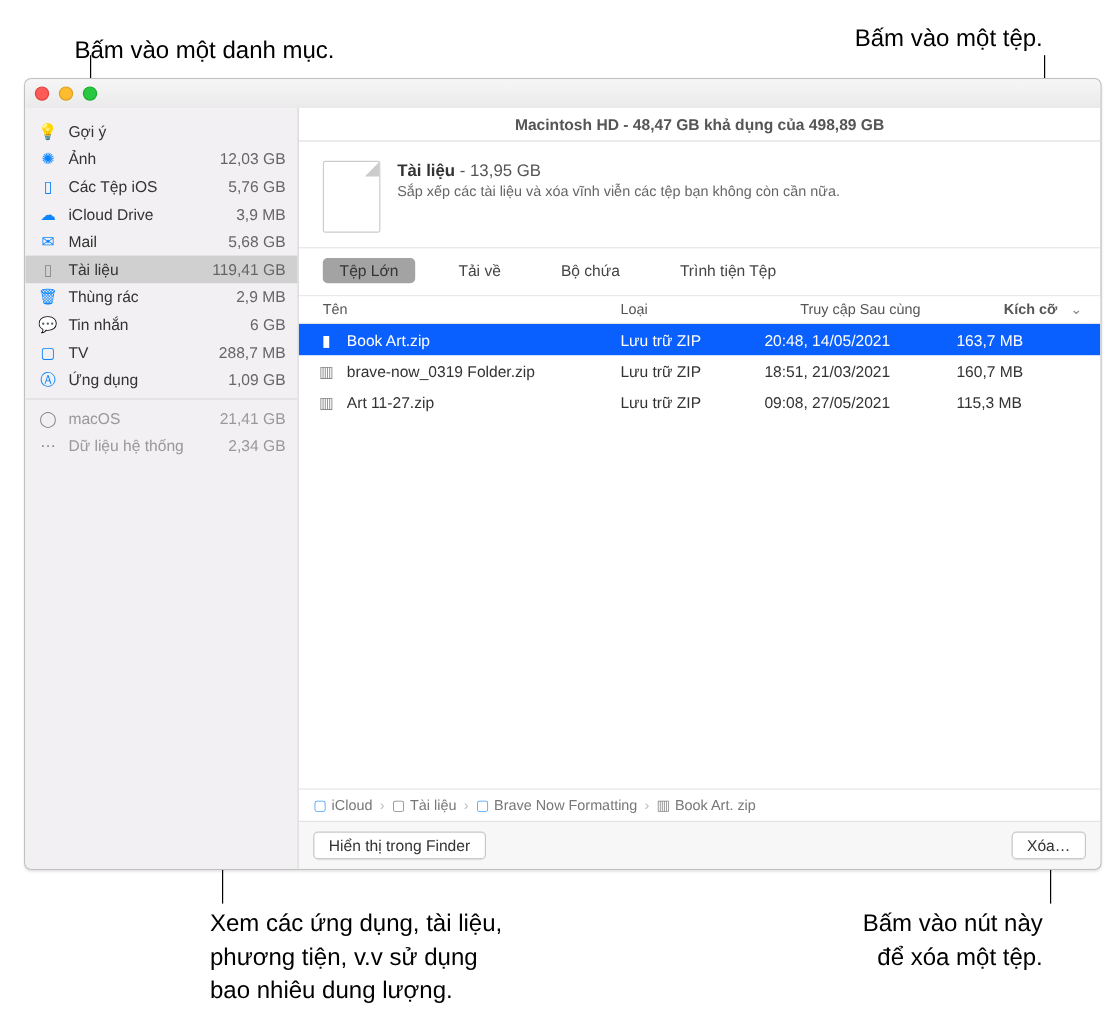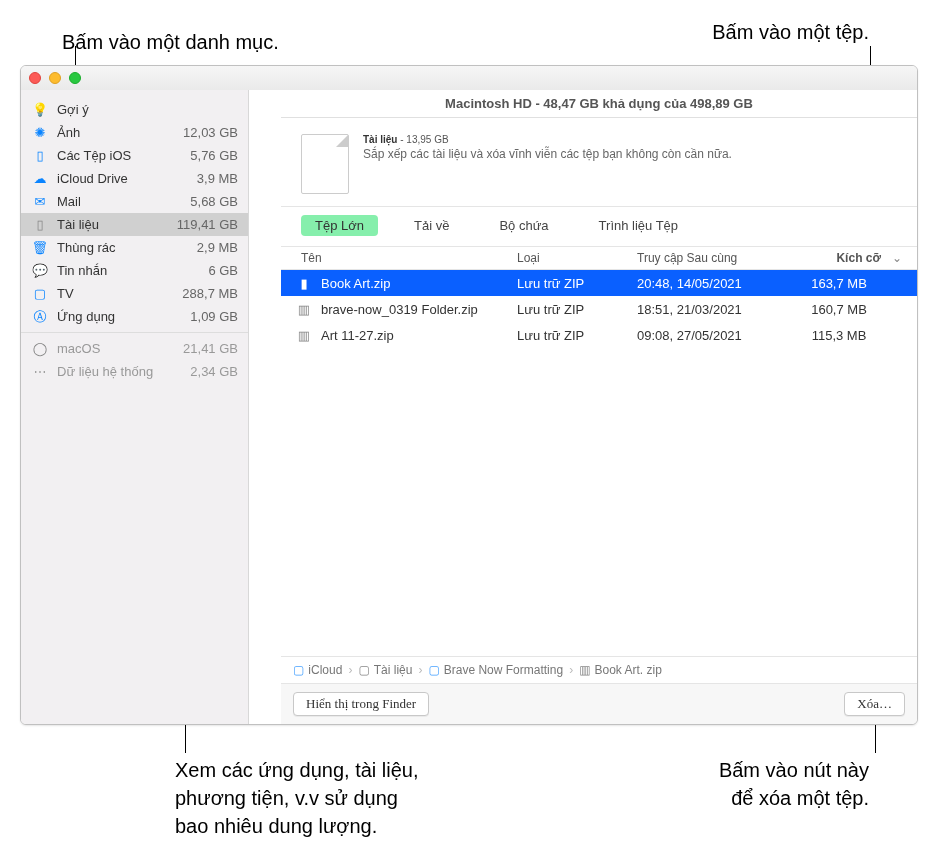--- a/index.html
+++ b/index.html
@@ -61,21 +61,21 @@
   align-items: center;
   padding: 3px 10px 3px 10px;
   font-size: 13px;
   height: 23px;
 }
 .side-item .icon { width: 18px; text-align: center; margin-right: 8px; }
 .side-item .label { flex: 1; color: #333; }
 .side-item .size { color: #666; font-size: 13px; }
 .side-item.selected { background: #d0d0d0; }
 .side-item.dim .label, .side-item.dim .size { color: #999; }
-.main { flex: 1; display: flex; flex-direction: column; margin-left: 32px; }
+.main { flex: 1; display: flex; flex-direction: column; }
 .header {
   display: flex;
   align-items: center;
   justify-content: center;
   padding: 6px 0;
   border-bottom: 1px solid #e0e0e0;
   font-size: 13px;
   font-weight: 600;
   color: #555;
 }
@@ -94,66 +94,66 @@
 }
 .doc-icon::before {
   content: "";
   position: absolute;
   top: 0; right: 0;
   border-style: solid;
   border-width: 0 0 12px 12px;
   border-color: transparent transparent #ccc transparent;
 }
 .detail-text { flex: 1; }
-.detail-title { font-size: 10px; font-weight: 600; }
+.detail-title { font-size: 14px; font-weight: 600; }
 .detail-title .sz { font-weight: 400; color: #555; }
 .detail-sub { font-size: 12px; color: #666; margin-top: 2px; }
 .tabs {
   display: flex;
   align-items: center;
   gap: 22px;
   padding: 8px 20px 10px 20px;
   font-size: 13px;
   border-bottom: 1px solid #e5e5e5;
 }
 .tab-btn {
   padding: 3px 14px;
   border-radius: 4px;
   color: #444;
   cursor: default;
 }
-.tab-btn.active { background: #86efac; color: #333; }
+.tab-btn.active { background: #a3a3a3; color: #333; }
 .table-header {
   display: flex;
   padding: 4px 10px;
   font-size: 12px;
   color: #555;
   border-bottom: 1px solid #e5e5e5;
   background: #fff;
   align-items: center;
 }
 .col-name { flex: 1; padding-left: 10px; }
 .col-type { width: 120px; }
-.col-date { width: 160px; }
+.col-date { width: 160px; text-align: center; }
 .col-size { width: 90px; text-align: right; padding-right: 6px; font-weight: 600; }
 .col-menu { width: 20px; text-align: center; color: #888; }
 .rows { flex: 1; overflow: auto; background: #fff; }
 .row {
   display: flex;
   align-items: center;
   padding: 4px 10px;
   font-size: 13px;
   height: 26px;
 }
 .row.selected { background: #0a60ff; color: #fff; }
 .row .icon { width: 18px; text-align: center; margin-right: 8px; margin-left: 4px; }
 .row .name { flex: 1; }
 .row .type { width: 120px; }
 .row .date { width: 160px; }
-.row .size { width: 90px; text-align: center; padding-right: 6px; }
+.row .size { width: 90px; text-align: left; padding-right: 6px; }
 .row .spacer { width: 20px; }
 .path {
   border-top: 1px solid #e5e5e5;
   display: flex;
   align-items: center;
   gap: 6px;
   padding: 6px 12px;
   font-size: 12px;
   color: #777;
   background: #fff;
@@ -168,21 +168,20 @@
   background: #f7f7f7;
 }
 .btn {
   background: #fff;
   border: 1px solid #c8c8c8;
   border-radius: 4px;
   padding: 3px 12px;
   font-size: 13px;
   color: #333;
   box-shadow: 0 1px 0 rgba(0,0,0,0.05);
-  font-family: Liberation Serif, serif;
 }
 
 .ic-blue { color: #0a84ff; }
 .ic-gray { color: #888; }
 </style>
 </head>
 <body>
 
 <div class="callout" style="left:62px; top:28px;">Bấm vào một danh mục.</div>
 <div class="callout" style="right:62px; top:18px; text-align:right;">Bấm vào một tệp.</div>
@@ -277,21 +276,21 @@
             <span>Tài liệu</span>
             <span class="sz"> - <span>13,95 GB</span></span>
           </div>
           <div class="detail-sub">Sắp xếp các tài liệu và xóa vĩnh viễn các tệp bạn không còn cần nữa.</div>
         </div>
       </div>
       <div class="tabs">
         <div class="tab-btn active">Tệp Lớn</div>
         <div class="tab-btn">Tải về</div>
         <div class="tab-btn">Bộ chứa</div>
-        <div class="tab-btn">Trình liệu Tệp</div>
+        <div class="tab-btn">Trình tiện Tệp</div>
       </div>
       <div class="table-header">
         <div class="col-name">Tên</div>
         <div class="col-type">Loại</div>
         <div class="col-date">Truy cập Sau cùng</div>
         <div class="col-size">Kích cỡ</div>
         <div class="col-menu">⌄</div>
       </div>
       <div class="rows">
         <div class="row selected">

